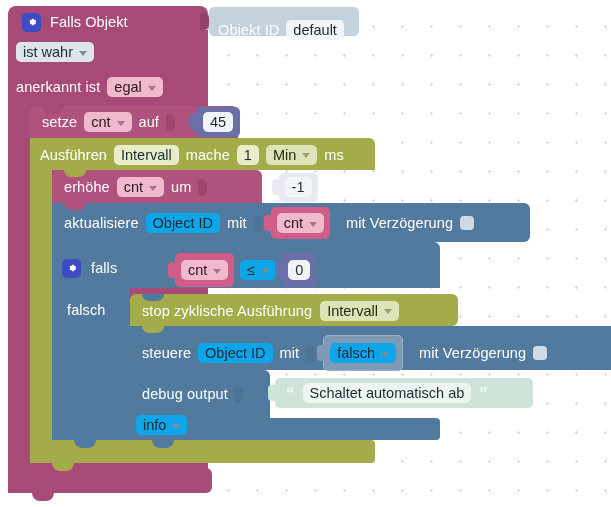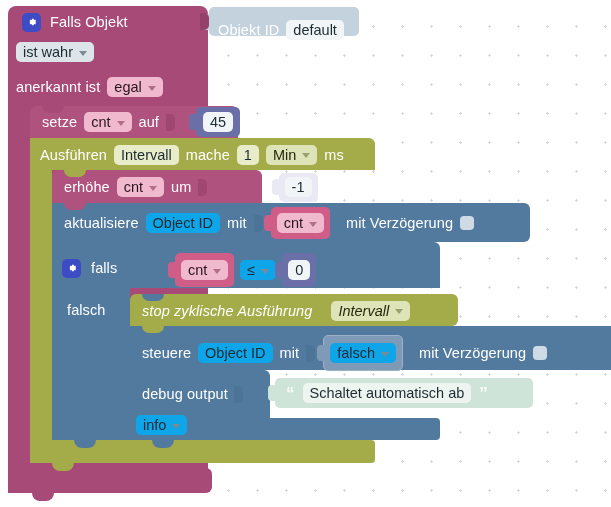--- a/index.html
+++ b/index.html
@@ -235,21 +235,21 @@
   </div>
 
   
   <div class="blk" style="left:67px;top:301px;">
     <span class="lbl">falsch</span>
   </div>
 
   
   <div class="blk c-olive" style="left:130px;top:294px;width:328px;height:32px;border-radius:6px 6px 6px 0;"></div>
   <div class="blk" style="left:142px;top:294px;width:22px;height:7px;border-radius:0 0 9px 9px;background:#527a9e;"></div>
-  <div class="blk row" style="left:142px;top:299px;height:23px;gap:19px;font-style:italic;">
+  <div class="blk row" style="left:142px;top:299px;height:23px;gap:8px;">
     <span class="lbl">stop zyklische Ausführung</span>
     <span class="pill olive">
       <span>Intervall</span>
       <i class="caret"></i>
     </span>
   </div>
 
   
   <div class="blk c-blue" style="left:130px;top:326px;width:481px;height:44px;border-radius:0 0 0 0;"></div>
   <div class="blk" style="left:142px;top:326px;width:22px;height:7px;border-radius:0 0 9px 9px;background:#a4ac4a;"></div>

